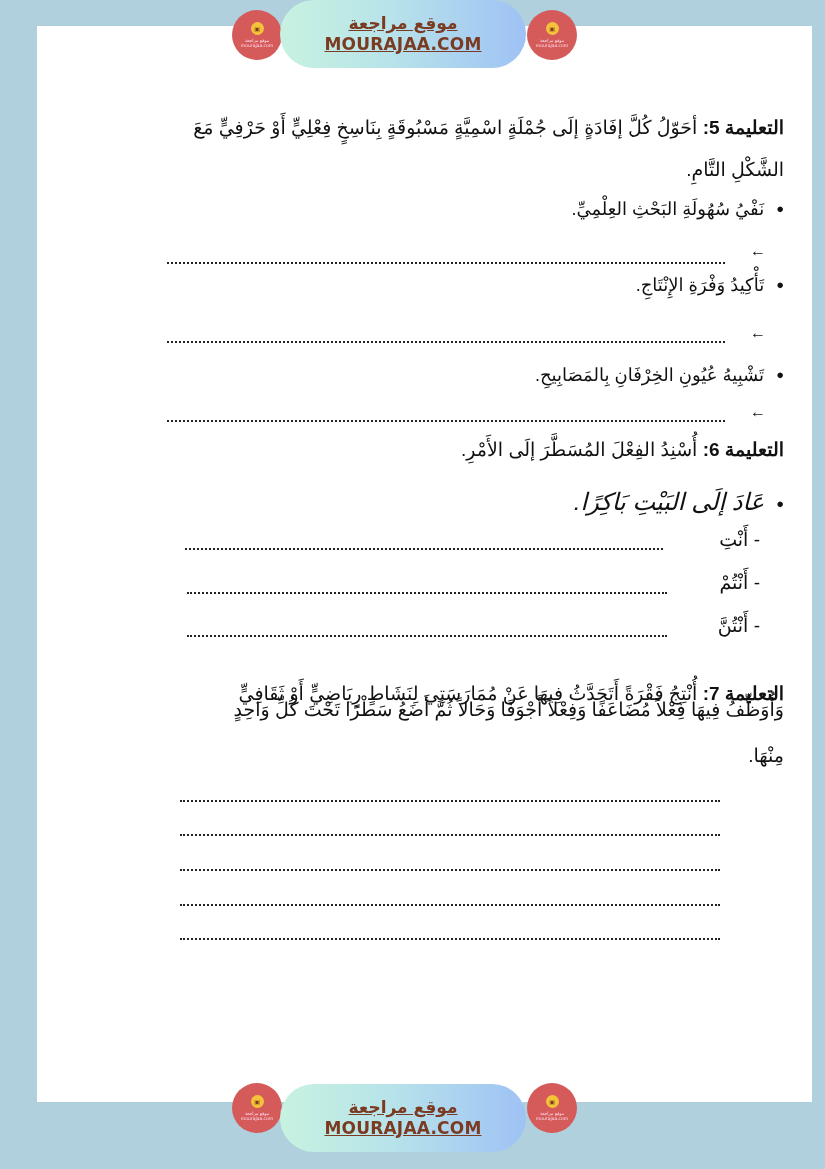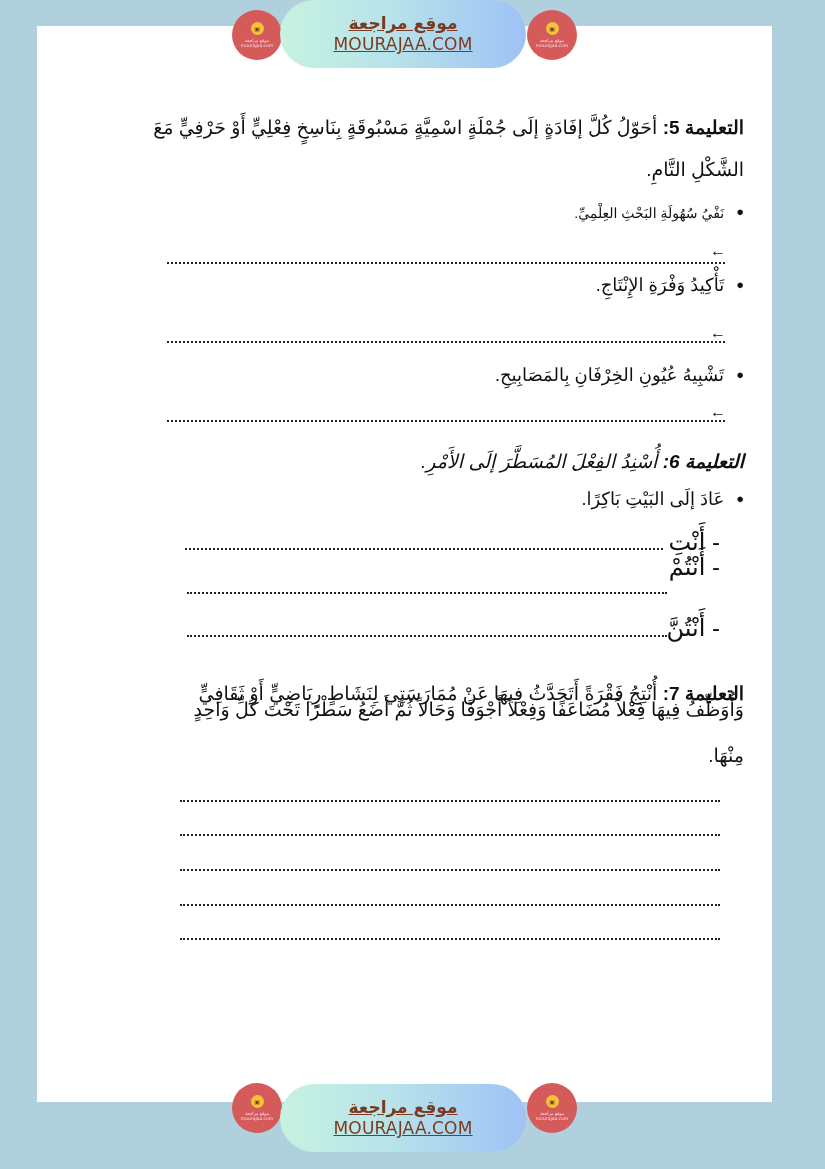--- a/index.html
+++ b/index.html
@@ -1,70 +1,70 @@
 <!DOCTYPE html>
 <html><head>
 <meta charset="utf-8">
 <style>
   html, body { margin:0; padding:0; }
   body { width:825px; height:1169px; background:#afd0dc; position:relative; overflow:hidden; font-family:"DejaVu Sans", sans-serif; }
-  .page { position:absolute; left:37px; top:26px; width:735px; height:1076px; background:#ffffff; }
+  .page { position:absolute; left:37px; top:26px; width:735px; height:1076px; background:#ffffff;padding-left:40px; }
   .banner { position:absolute; left:280px; width:246px; height:68px; border-radius:34px;
     background:linear-gradient(90deg,#c7f2e0 0%,#b7e3ea 45%,#9fc2f5 100%);
     display:flex; flex-direction:column; align-items:center; justify-content:center; z-index:3; }
   .banner.top { top:0; }
   .banner.bottom { top:1084px; }
   .banner .ar { font-family:"DejaVu Sans", sans-serif; font-weight:bold; font-size:17px; color:#7a3b22; text-decoration:underline; line-height:20px; direction:rtl; }
-  .banner .en { font-family:"DejaVu Sans", sans-serif; font-weight:normal; font-size:17px; color:#7a3b22; text-decoration:underline; line-height:22px; letter-spacing:0.2px; }
+  .banner .en { font-family:"DejaVu Sans", sans-serif; font-weight:bold; font-size:17px; color:#7a3b22; text-decoration:underline; line-height:22px; letter-spacing:0.2px; }
   .badge { position:absolute; width:50px; height:50px; border-radius:50%; background:#d55a5a; z-index:3;
     display:flex; flex-direction:column; align-items:center; justify-content:center; }
   .badge .dot { width:13px; height:13px; border-radius:50%; background:#f5c33a; margin-bottom:3px; font-size:6px; color:#7a3b22; text-align:center; line-height:13px; }
   .badge .txt { font-size:4.5px; color:#fde; line-height:5px; text-align:center; }
   .content { position:absolute; left:0; top:0; width:100%; direction:rtl; font-family:"Liberation Sans", sans-serif; color:#111; }
   .line { position:absolute; right:28px; white-space:nowrap; font-size:19px; }
   .head b { font-weight:bold; }
   .bullet::before { content:"●"; font-size:13px; margin-left:12px; position:relative; top:-2px; }
   .arrow-line { position:absolute; right:46px; font-size:16px; }
   .dots { position:absolute; height:0; border-bottom:2.5px dotted #222; }
-  .sub { position:absolute; font-size:24px; white-space:nowrap; }
+  .sub { position:absolute; font-size:19px; white-space:nowrap; }
 </style>
 </head>
 <body>
 
 <div class="page">
   <div class="content">
 
     <div class="line head" style="top:90px;">
       <b>التعليمة 5:</b>
       <span>أحَوّلُ كُلَّ إفَادَةٍ إلَى جُمْلَةٍ اسْمِيَّةٍ مَسْبُوقَةٍ بِنَاسِخٍ فِعْلِيٍّ أَوْ حَرْفِيٍّ مَعَ</span>
     </div>
     <div class="line" style="top:132px;">الشَّكْلِ التَّامِ.</div>
 
-    <div class="line bullet" style="top:179px; font-size:14px;">نَفْيُ سُهُولَةِ البَحْثِ العِلْمِيِّ.</div>
+    <div class="line bullet" style="top:172px; font-size:18px;">نَفْيُ سُهُولَةِ البَحْثِ العِلْمِيِّ.</div>
     <div class="arrow-line" style="top:216px;">←</div>
     <div class="dots" style="top:236px; left:130px; width:558px;"></div>
 
     <div class="line bullet" style="top:248px; font-size:18px;">تَأْكِيدُ وَفْرَةِ الإِنْتَاجِ.</div>
     <div class="arrow-line" style="top:298px;">←</div>
     <div class="dots" style="top:315px; left:130px; width:558px;"></div>
 
     <div class="line bullet" style="top:338px; font-size:18px;">تَشْبِيهُ عُيُونِ الخِرْفَانِ بِالمَصَابِيحِ.</div>
     <div class="arrow-line" style="top:377px;">←</div>
     <div class="dots" style="top:394px; left:130px; width:558px;"></div>
 
-    <div class="line head" style="top:424px;font-style:italic;">
+    <div class="line head" style="top:412px;">
       <b>التعليمة 6:</b>
       <span>أُسْنِدُ الفِعْلَ المُسَطَّرَ إلَى الأَمْرِ.</span>
     </div>
-    <div class="line bullet" style="top:462px; font-size:18px;">عَادَ إلَى البَيْتِ بَاكِرًا.</div>
+    <div class="line bullet" style="top:462px; font-size:24px;font-style:italic;">عَادَ إلَى البَيْتِ بَاكِرًا.</div>
 
     <div class="sub" style="top:502px; right:52px;">- أَنْتِ</div>
     <div class="dots" style="top:522px; left:148px; width:478px;"></div>
 
-    <div class="sub" style="top:527px; right:52px;margin-left:43px;">- أَنْتُمْ</div>
+    <div class="sub" style="top:545px; right:52px;margin-left:43px;">- أَنْتُمْ</div>
     <div class="dots" style="top:566px; left:150px; width:480px;"></div>
 
     <div class="sub" style="top:588px; right:52px;">- أَنْتُنَّ</div>
     <div class="dots" style="top:609px; left:150px; width:480px;"></div>
 
     <div class="line head" style="top:656px;">
       <b>التعليمة 7:</b>
       <span>أُنْتِجُ فَقْرَةً أَتَحَدَّثُ فِيهَا عَنْ مُمَارَسَتِي لِنَشَاطٍ رِيَاضِيٍّ أَوْ ثَقَافِيٍّ</span>
     </div>
     <div class="line" style="top:672px;text-align:center;">وَأُوَظِّفُ فِيهَا فِعْلاً مُضَاعَفًا وَفِعْلاً أَجْوَفًا وَحَالاً ثُمَّ أَضَعُ سَطْرًا تَحْتَ كُلِّ وَاحِدٍ</div>

